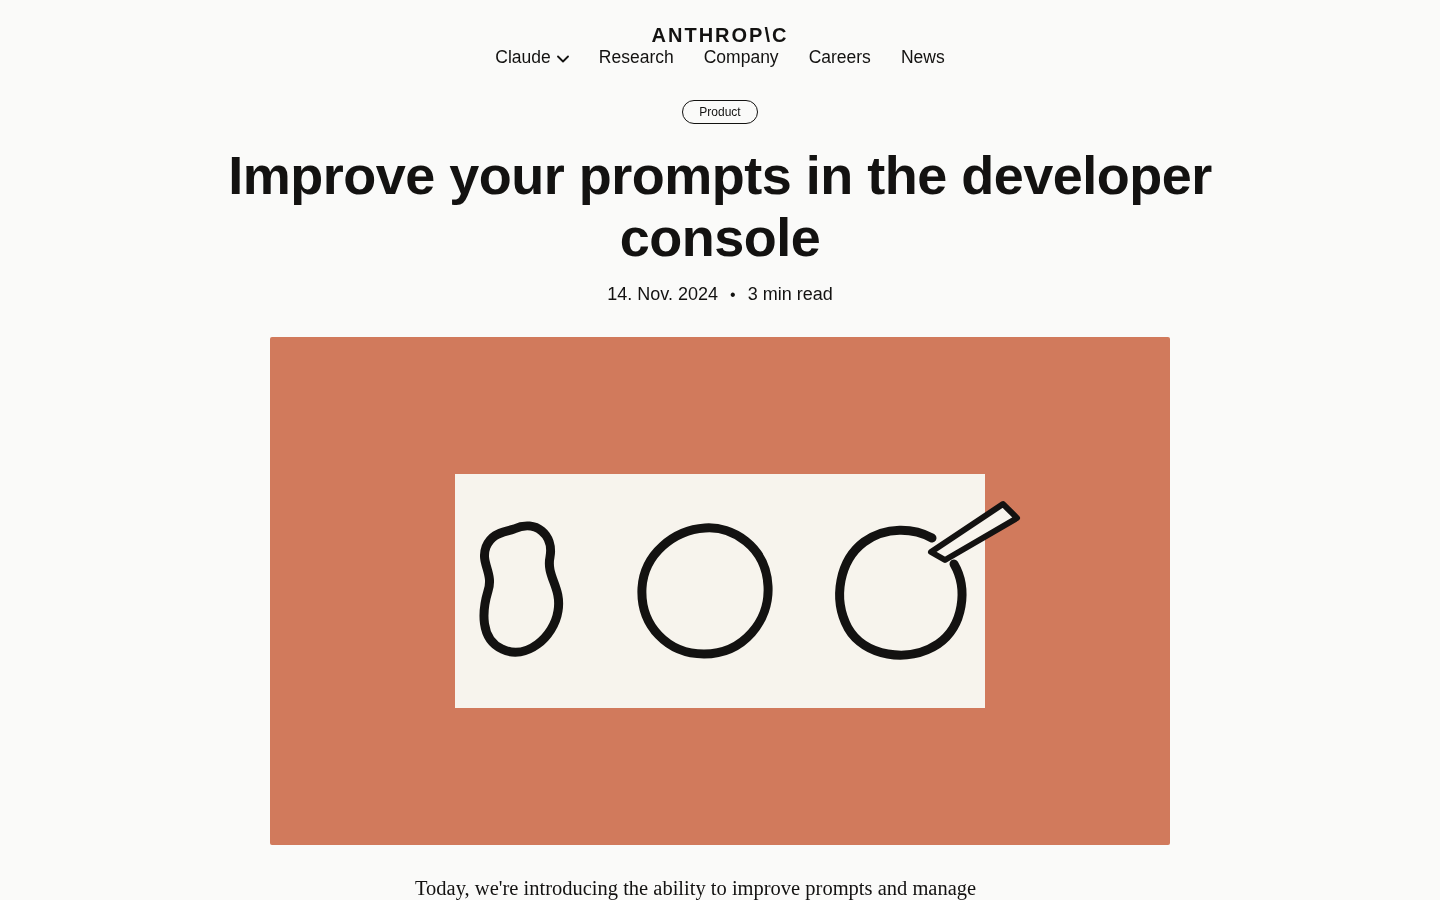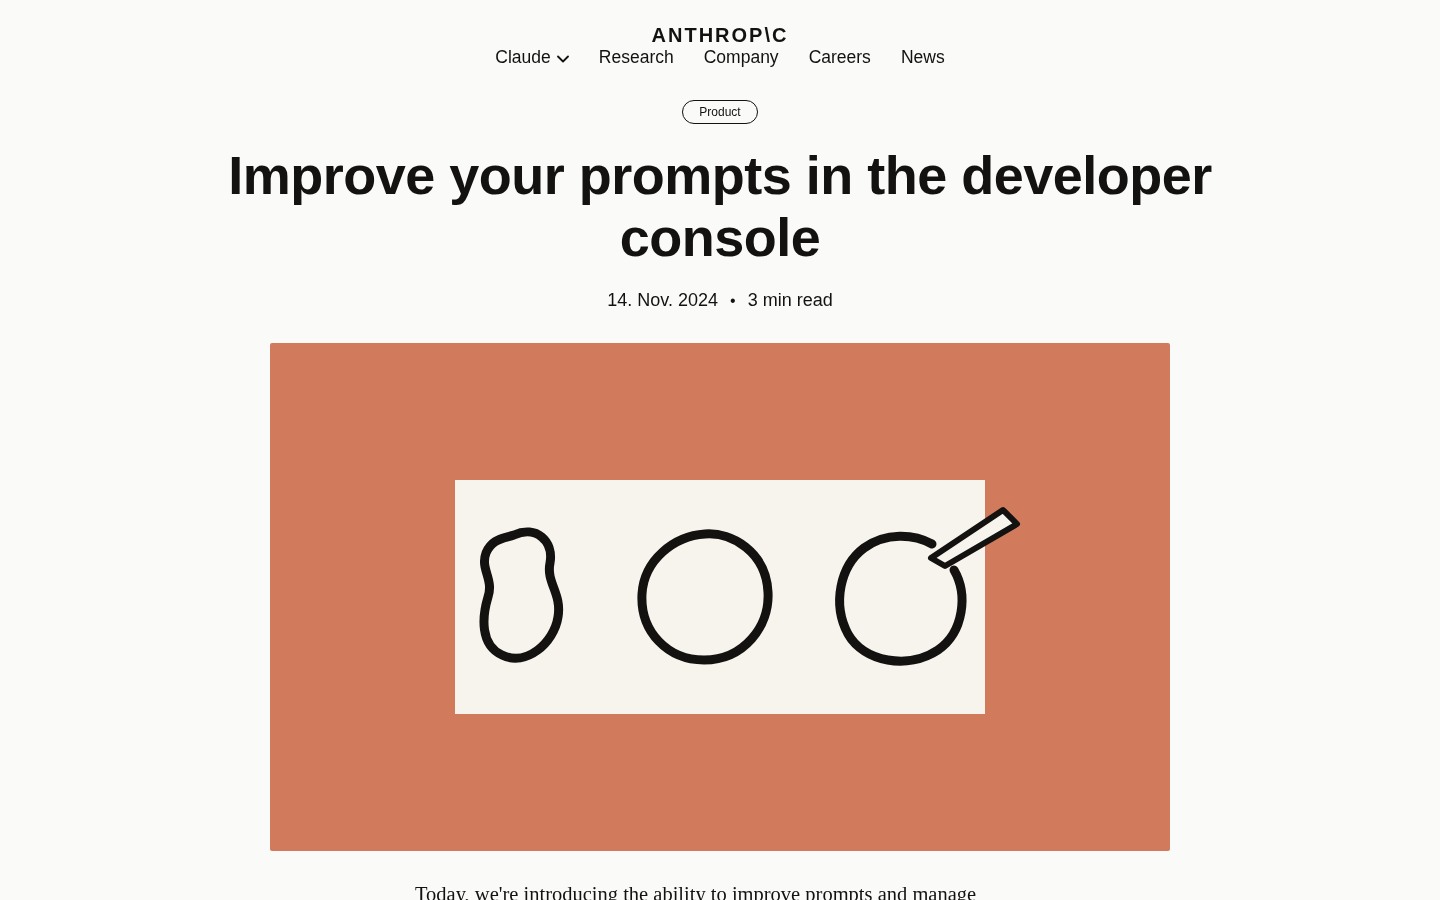--- a/index.html
+++ b/index.html
@@ -55,21 +55,21 @@
     h1.page-title {
       font-size: 54px;
       font-weight: 600;
       text-align: center;
       line-height: 1.15;
       margin-top: 20px;
       max-width: 1000px;
       letter-spacing: -0.5px;
     }
     .meta-row {
-      margin-top: 22px;
+      margin-top: 16px;
       font-size: 18px;
       color: #131211;
       display: flex;
       align-items: center;
       gap: 12px;
     }
     .meta-dot {
       font-size: 16px;
     }
     .hero-image {

